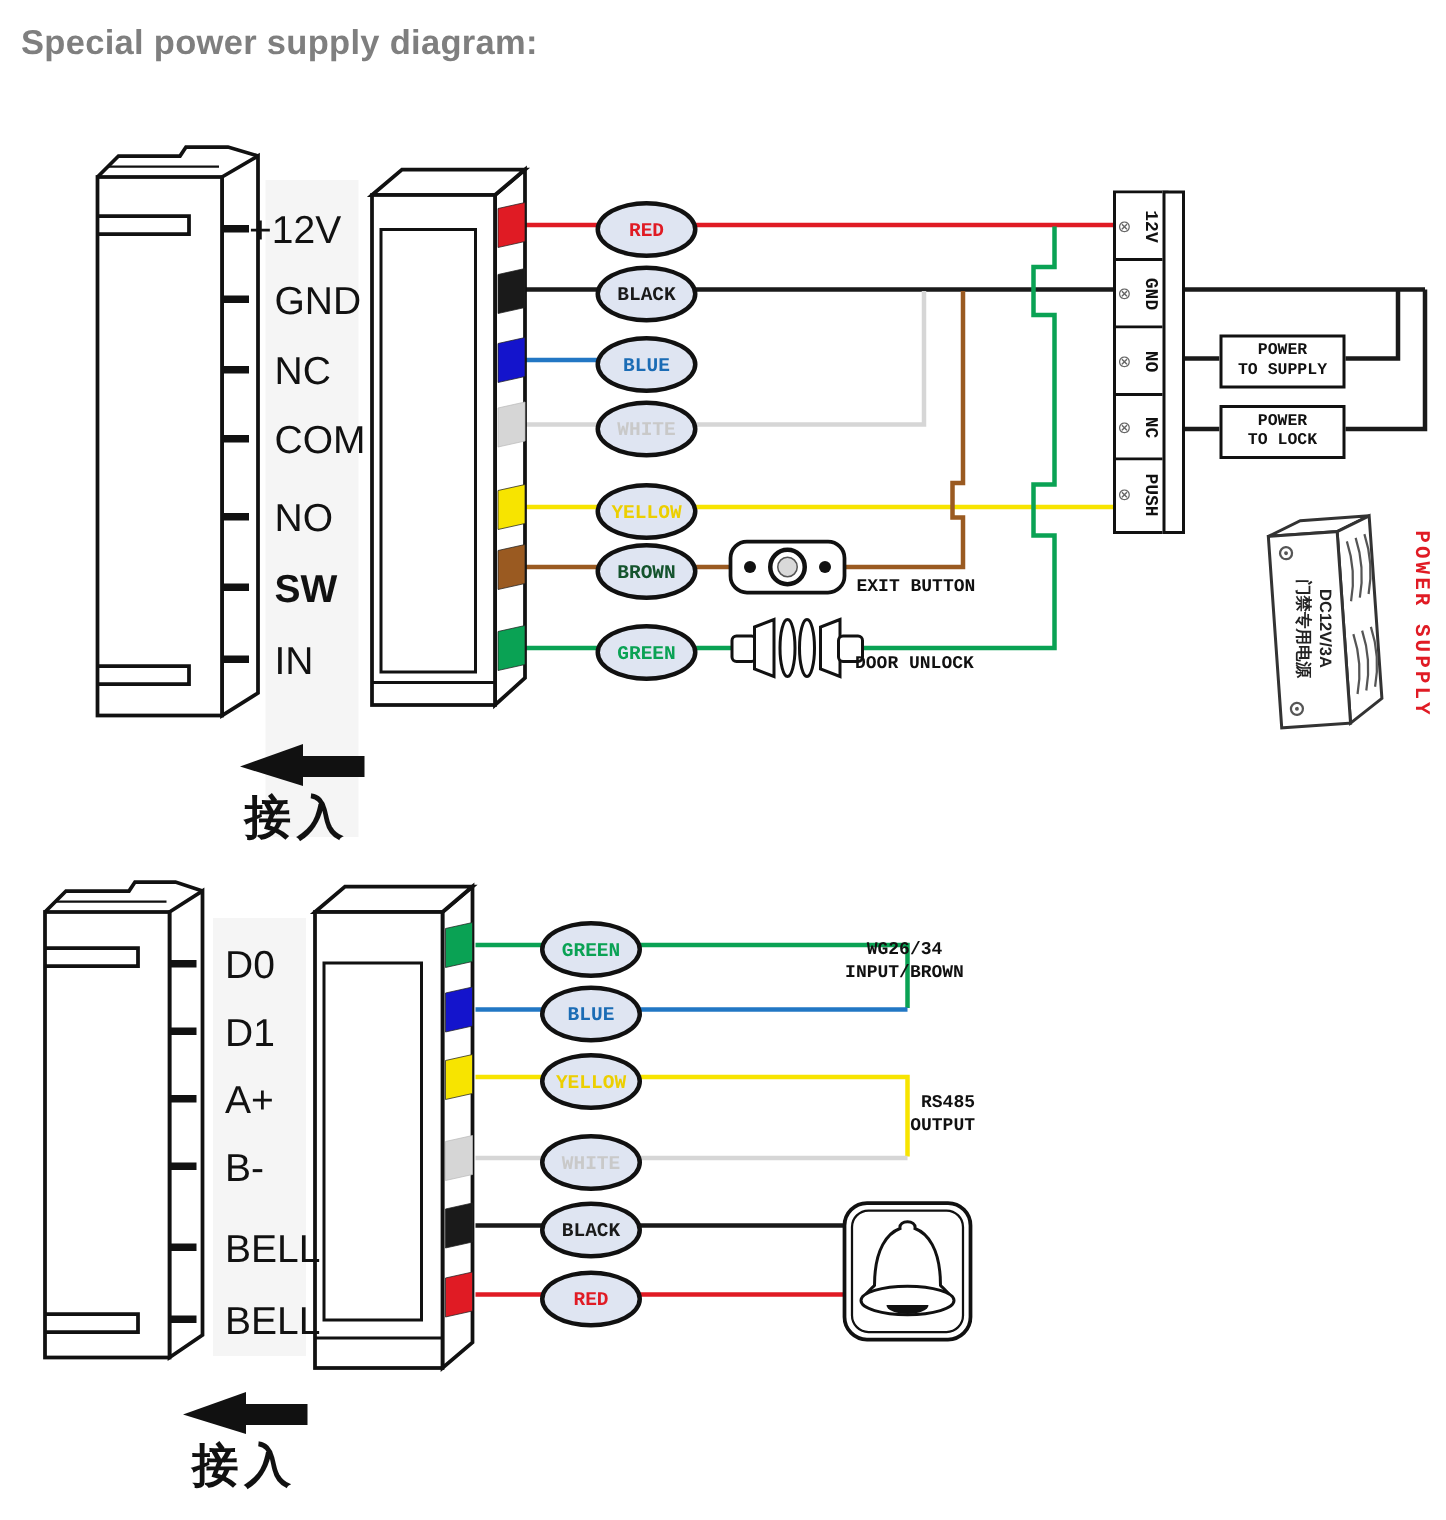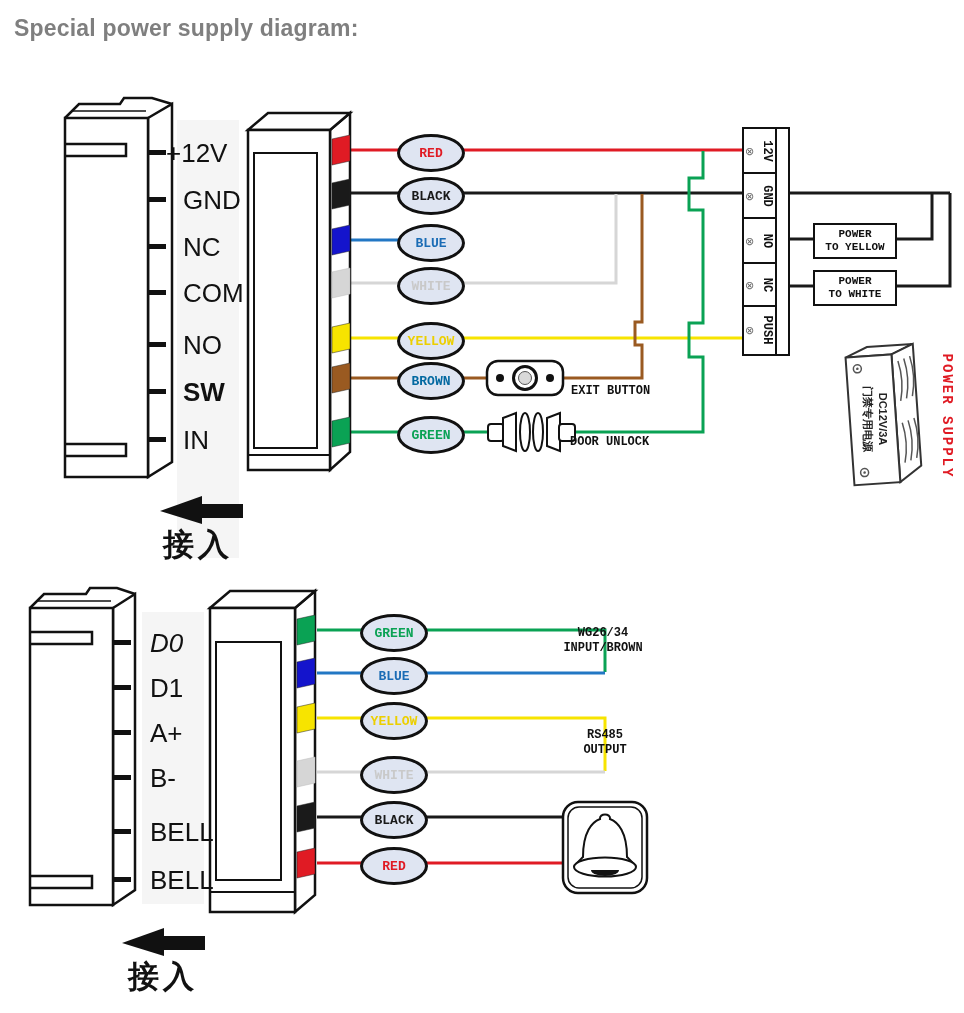--- a/index.html
+++ b/index.html
@@ -261,21 +261,21 @@
   <div class="abs tag" style="left:397px;top:224px;">
       <span style="color: rgb(27, 108, 181);">BLUE</span>
     </div>
   <div class="abs tag" style="left:397px;top:267px;">
       <span style="color: rgb(201, 201, 201);">WHITE</span>
     </div>
   <div class="abs tag" style="left:397px;top:322px;">
       <span style="color: rgb(236, 207, 0);">YELLOW</span>
     </div>
   <div class="abs tag" style="left:397px;top:362px;">
-      <span style="color: #0369a1;">BROWN</span>
+      <span style="color: #14532d;">BROWN</span>
     </div>
   <div class="abs tag" style="left:397px;top:416px;">
       <span style="color: rgb(10, 162, 84);">GREEN</span>
     </div>
 
   <div class="abs" id="tblock" style="left:742px;top:127px;width:33px;height:225px;">
     <div class="cell" style="height:43px;">
       <span class="screw">⊗</span>
       <span class="tlabel">12V</span>
     </div>
@@ -293,39 +293,39 @@
     </div>
     <div class="cell" style="height:45px;">
       <span class="screw">⊗</span>
       <span class="tlabel">PUSH</span>
     </div>
   </div>
   <div class="abs" id="tblock-strip" style="left:775px;top:127px;width:11px;height:225px;"></div>
 
   <div class="abs wirebox" style="left:813px;top:223px;width:80px;height:32px;">
     <span>POWER</span>
-    <span>TO YELLOW</span>
+    <span>TO SUPPLY</span>
   </div>
   <div class="abs wirebox" style="left:813px;top:270px;width:80px;height:32px;">
     <span>POWER</span>
-    <span>TO WHITE</span>
+    <span>TO LOCK</span>
   </div>
 
   <div class="abs mono-label" style="left:571px;top:384px;">EXIT BUTTON</div>
   <div class="abs mono-label" style="left:570px;top:435px;">DOOR UNLOCK</div>
 
   <div class="abs rot90" id="psu-text" style="left:808px;top:403px;">
     <div>DC12V/3A</div>
     <div>门禁专用电源</div>
   </div>
   <div class="abs rot90" id="psu-side" style="left: 878px; top: 407px; color: rgb(224, 27, 36);">POWER SUPPLY</div>
 
   <div class="abs access-text" style="left:163px;top:524px;">接入</div>
 
-  <div class="abs port" style="left:150px;top:628px;font-style:italic;">D0</div>
+  <div class="abs port" style="left:150px;top:628px;">D0</div>
   <div class="abs port" style="left:150px;top:673px;text-align:center;">D1</div>
   <div class="abs port" style="left:150px;top:718px;">A+</div>
   <div class="abs port" style="left:150px;top:763px;">B-</div>
   <div class="abs port" style="left:150px;top:817px;">BELL</div>
   <div class="abs port" style="left:150px;top:865px;">BELL</div>
 
   <div class="abs tag" style="left:360px;top:614px;">
       <span style="color: rgb(10, 162, 84);">GREEN</span>
     </div>
   <div class="abs tag" style="left:360px;top:657px;">
@@ -341,20 +341,20 @@
       <span style="color: rgb(26, 26, 26);">BLACK</span>
     </div>
   <div class="abs tag" style="left:360px;top:847px;">
       <span style="color: rgb(224, 27, 36);">RED</span>
     </div>
 
   <div class="abs mono-label two-line" style="left:548px;top:626px;width:110px;">
     <div>WG26/34</div>
     <div>INPUT/BROWN</div>
   </div>
-  <div class="abs mono-label two-line" style="left:560px;top:728px;width:90px;">
+  <div class="abs mono-label two-line" style="left:560px;top:728px;width:90px;text-align:right;">
     <div>RS485</div>
     <div>OUTPUT</div>
   </div>
 
   <div class="abs access-text" style="left:128px;top:956px;">接入</div>
 
 </div>
 
 </body></html>

